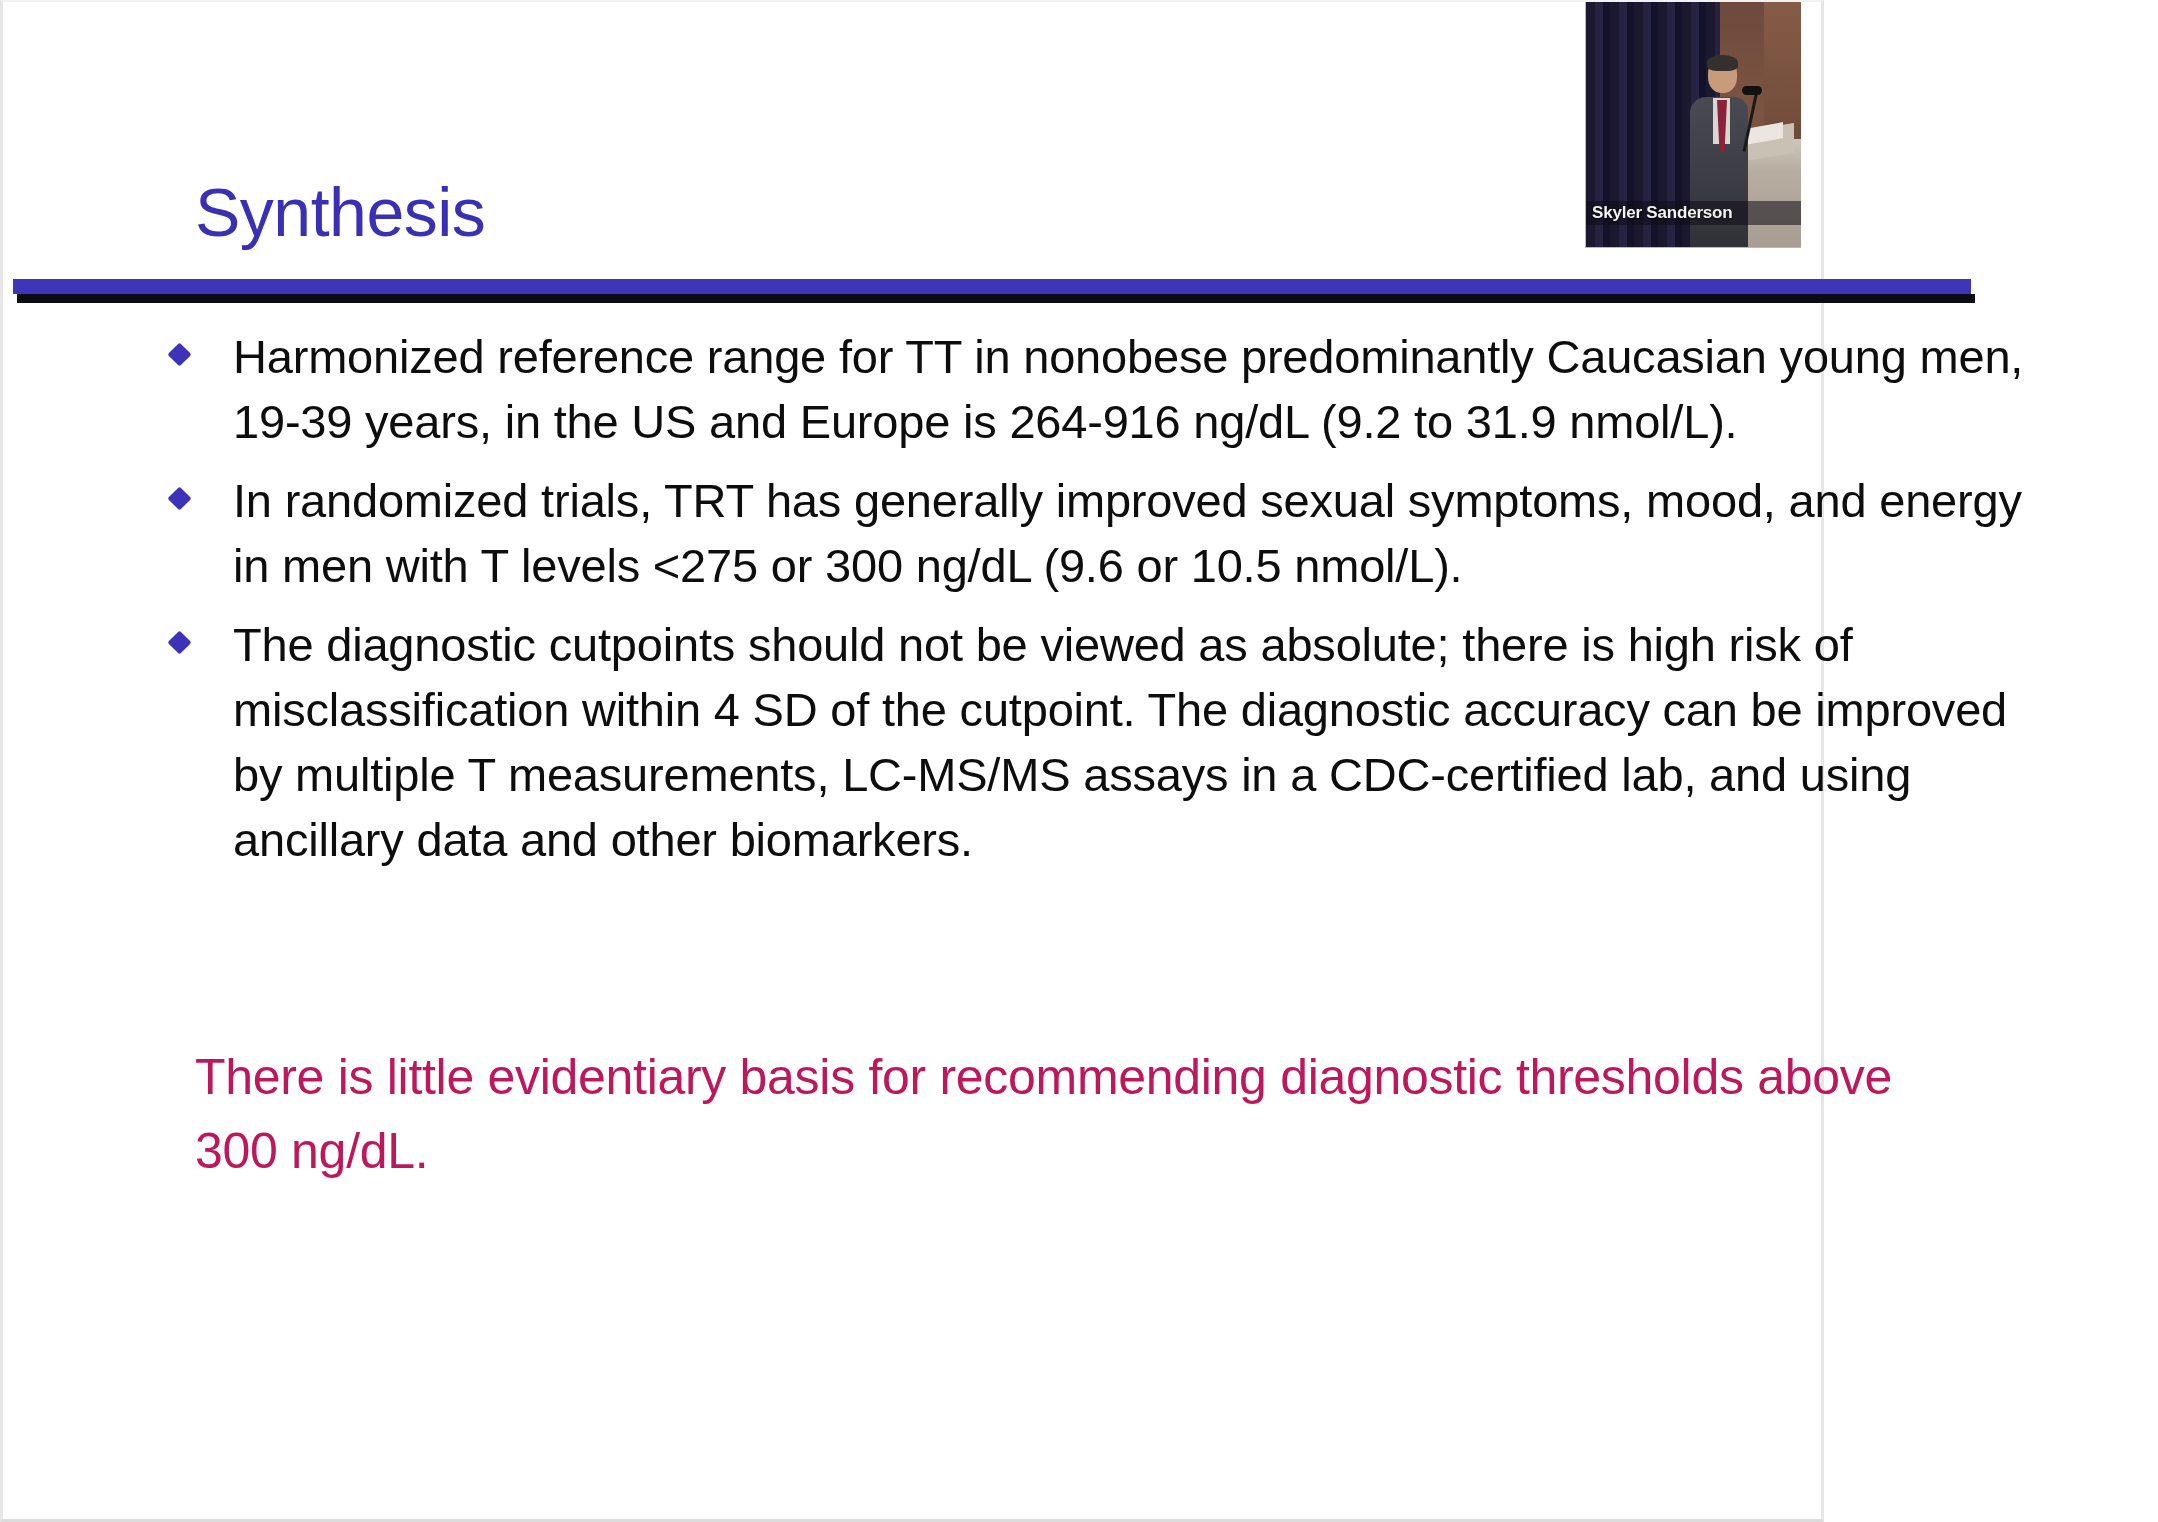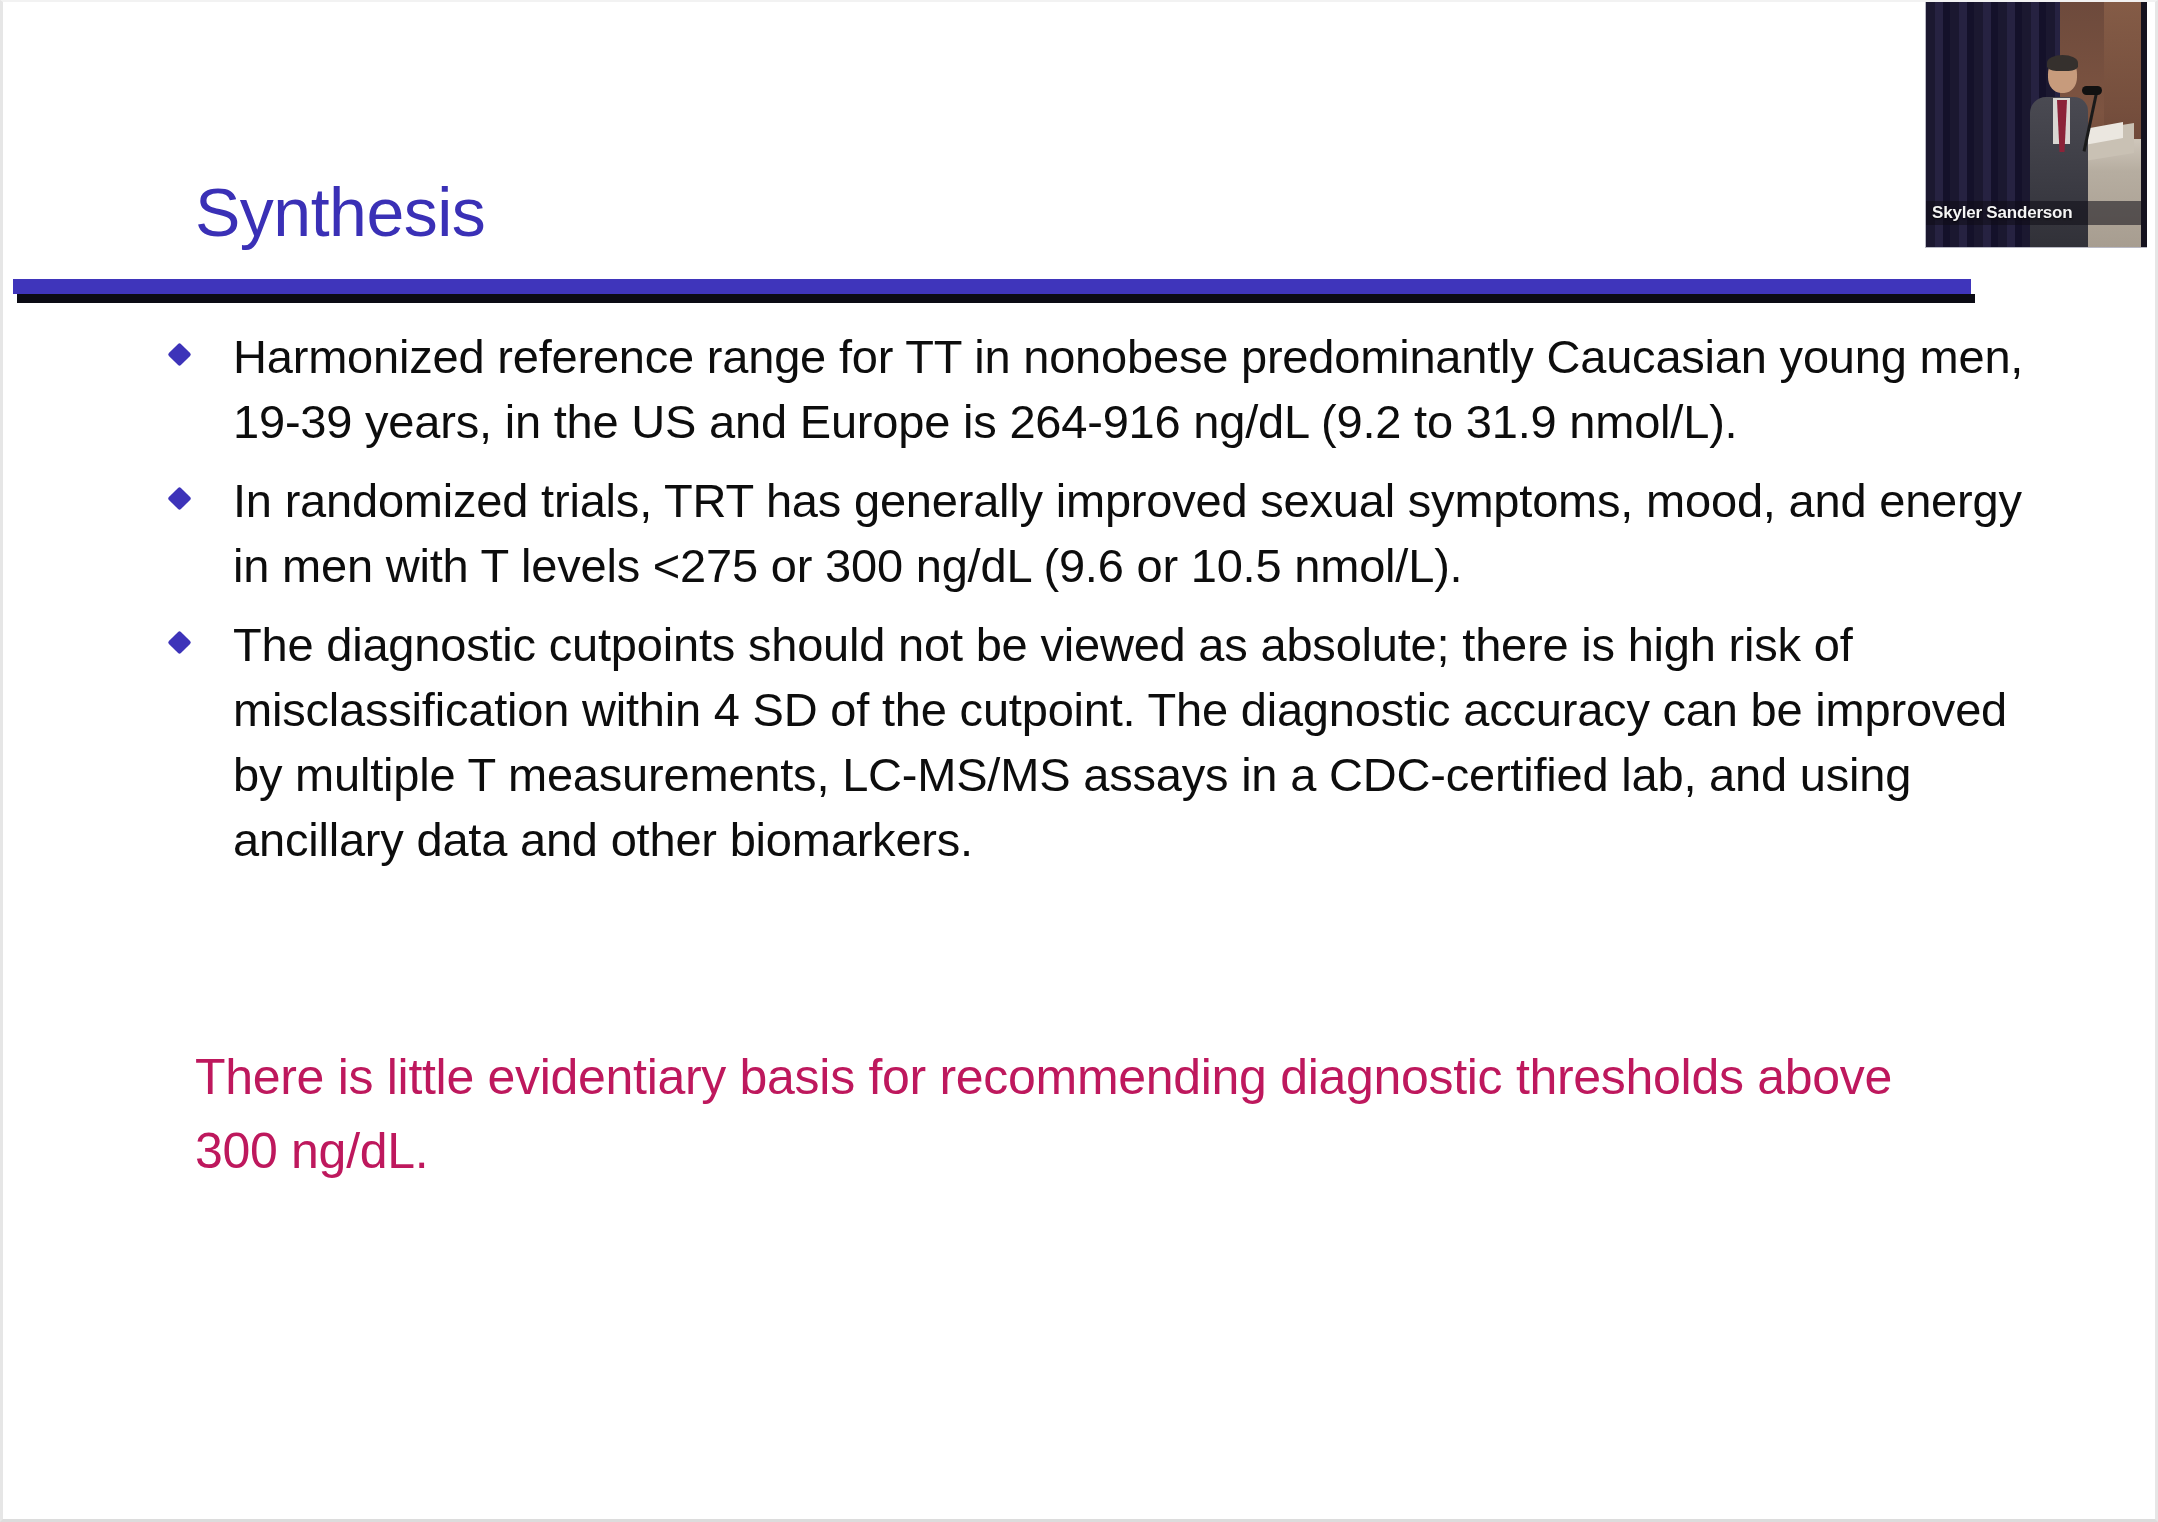--- a/index.html
+++ b/index.html
@@ -12,21 +12,21 @@
     height: 1522px;
     position: relative;
     overflow: hidden;
     font-family: "Liberation Sans", sans-serif;
   }
 
   
   #slide-frame {
     position: absolute;
     left: 0; top: 0;
-    width: 2158px; height: 1522px;
+    width: 1824px; height: 1522px;
     background: #ffffff;
     box-sizing: border-box;
     border-left: 3px solid #e6e6e6;
     border-right: 3px solid #e6e6e6;
     border-top: 2px solid #f2f2f2;
     border-bottom: 3px solid #dcdcdc;
   }
 
   
   #slide-title {
@@ -102,29 +102,28 @@
     width: 1700px;
     font-size: 50px;
     line-height: 74px;
     color: #be185d;
     letter-spacing: -0.3px;
   }
 
   
   #presenter-video {
     position: absolute;
-    right: 8px;
+    right: 20px;
     top: 0px;
     width: 215px;
     height: 245px;
     overflow: hidden;
     background: #15121e;
     border-left: 1px solid #b9b9c4;
     border-bottom: 1px solid #b9b9c4;
-    padding-left: 6px;
   }
   .vid-curtain {
     position: absolute;
     left: 0; top: 0;
     width: 134px; height: 245px;
     background:
       repeating-linear-gradient(90deg,
         #1b1830 0px, #1b1830 9px,
         #262241 9px, #262241 17px,
         #14112a 17px, #14112a 24px);

